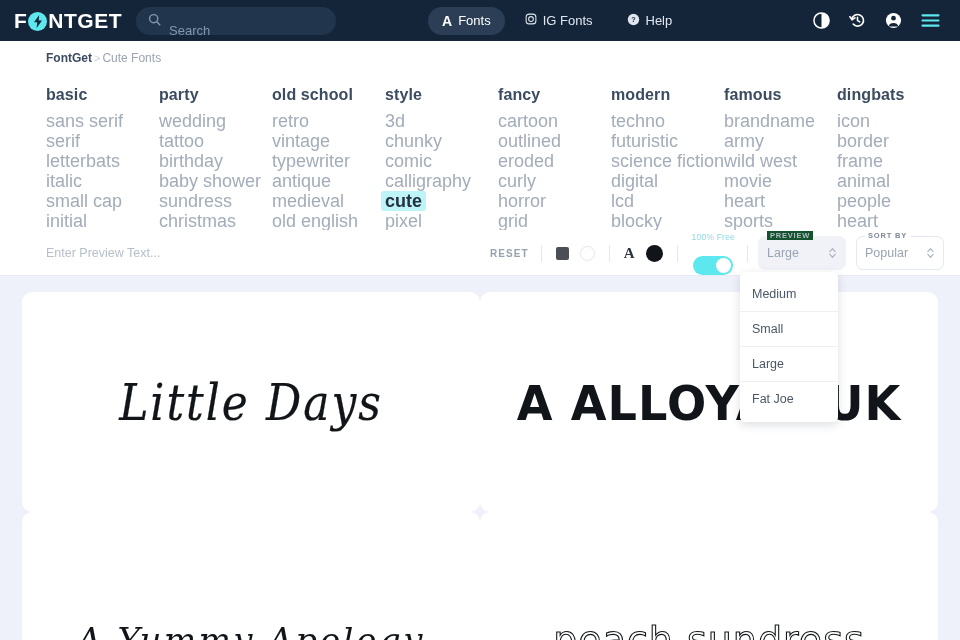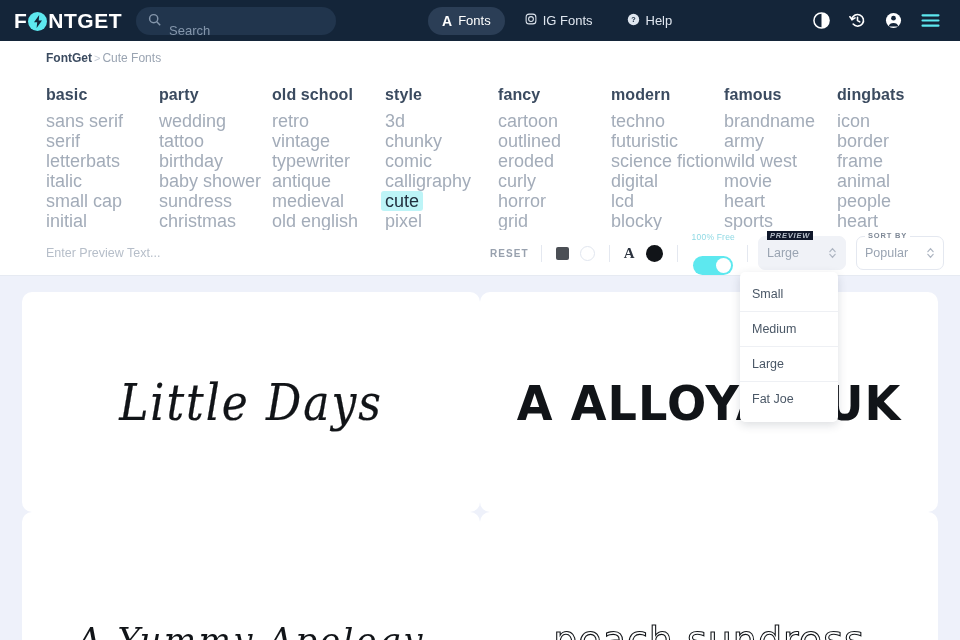--- a/index.html
+++ b/index.html
@@ -81,21 +81,21 @@
   .cat-col { width: 113px; }
   .cat-head {
     font-size: 16px; font-weight: bold; color: #3b4b60;
     margin-bottom: 7px; letter-spacing: 0.1px;
   }
   .cat-item {
     font-size: 18px; color: #a3acb9;
     line-height: 20px; white-space: nowrap;
   }
   .cat-item.sel {
-    color: #22303f; font-weight: normal;
+    color: #22303f; font-weight: bold;
     background: #bdf4f7; border-radius: 3px;
     display: inline-block; padding: 0 4px; margin-left: -4px;
   }
 
   
   .toolbar {
     position: absolute; top: 230px; left: 0;
     width: 960px; height: 46px;
     background: #ffffff;
     border-bottom: 1px solid #e6eaf2;
@@ -139,21 +139,21 @@
     display: flex; align-items: center; padding: 0 8px;
     margin-left: 10px; background: #ffffff;
   }
   .select-box.focused { background: #f0f2f7; border-color: #f0f2f7; }
   .sel-legend {
     position: absolute; top: -6px; left: 8px;
     background: inherit; padding: 0 3px;
     font-size: 7.5px; font-weight: bold; letter-spacing: 0.8px;
     color: #9aa4b2;
   }
-  .select-box.focused .sel-legend { background: #0f172a; color: #b4bcc8; font-style: italic; }
+  .select-box.focused .sel-legend { background: #14532d; color: #b4bcc8; }
   .select-box:not(.focused) .sel-legend { background: #ffffff; color: #7e8896; }
   .sel-value { font-size: 12.5px; color: #9aa4b2; flex: 1; }
   .sel-arrows { font-size: 9px; color: #aeb6c2; line-height: 1; display: flex; flex-direction: column; }
 
   
   .dropdown {
     position: absolute; left: 740px; top: 272px;
     width: 98px;
     background: #ffffff;
     border-radius: 5px;
@@ -433,17 +433,17 @@
     </div>
     <div class="card row2">
       <div class="card-text s-curly">A Yummy Apology</div>
     </div>
     <div class="card row2">
       <div class="card-text s-outline">peach sundress</div>
     </div>
   </div>
 
 <div class="dropdown" id="dropdown">
+    <div class="dd-item">Medium</div>
     <div class="dd-item">Small</div>
-    <div class="dd-item">Medium</div>
     <div class="dd-item">Large</div>
     <div class="dd-item">Fat Joe</div>
   </div>
 
 </body></html>

